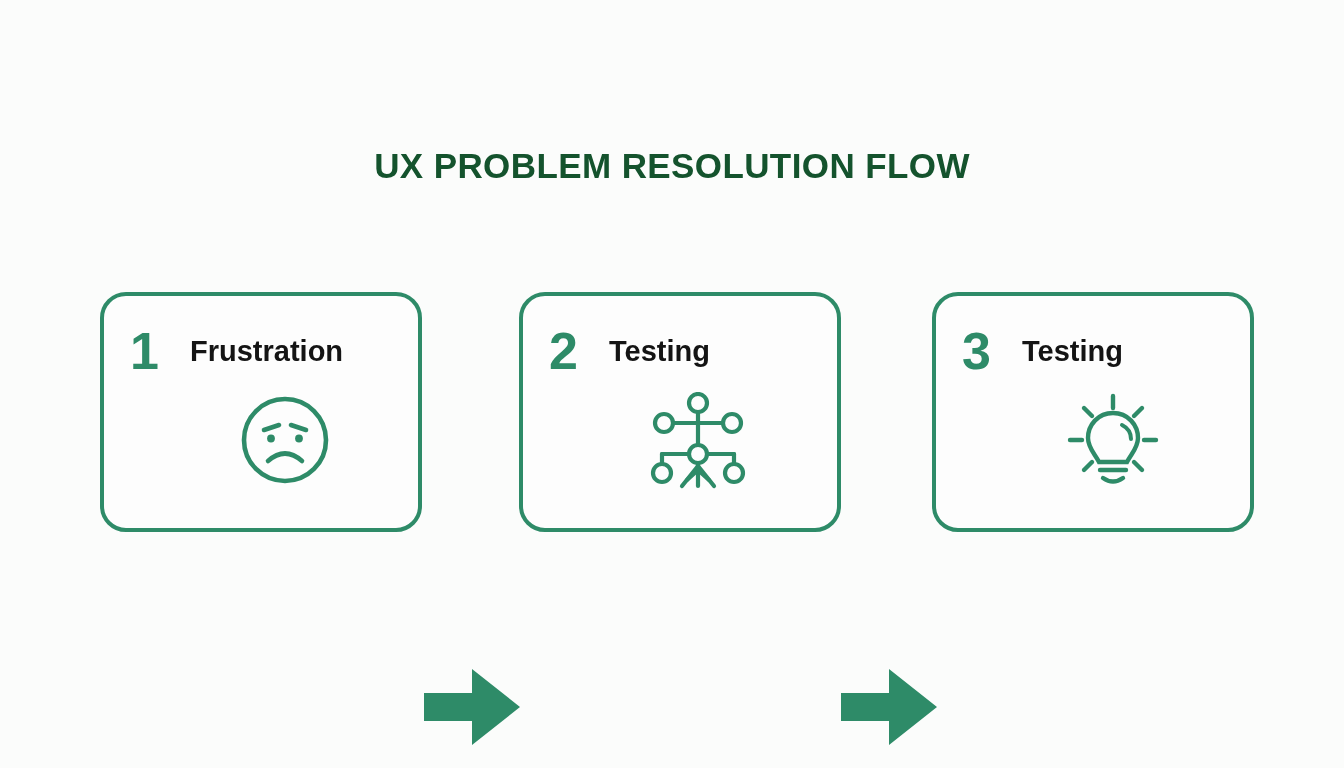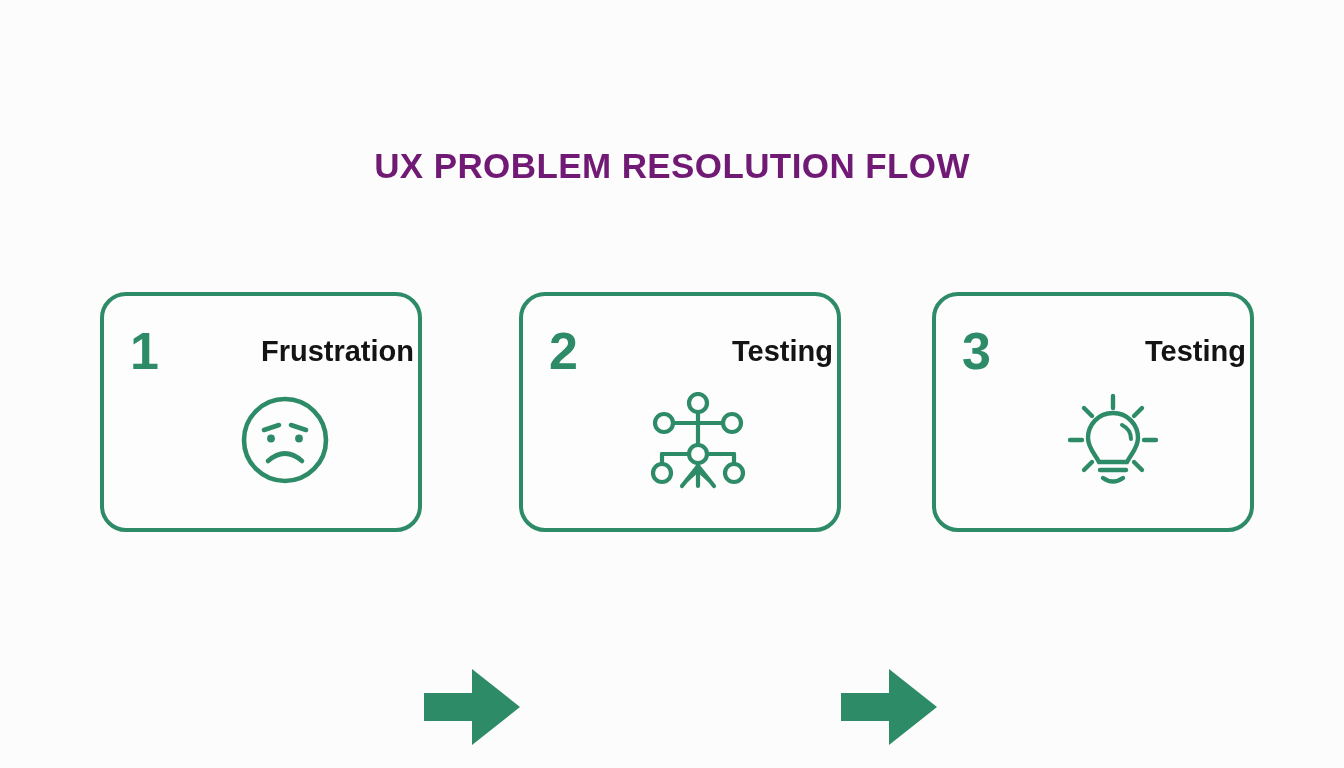--- a/index.html
+++ b/index.html
@@ -22,21 +22,21 @@
   
   .title {
     position: absolute;
     top: 146px;
     left: 0;
     width: 1344px;
     text-align: center;
     font-size: 35px;
     font-weight: bold;
     letter-spacing: 0.4px;
-    color: #701a75;
+    color: #14532d;
     font-family: "Liberation Sans", sans-serif;
   }
 
   
   .flow {
     position: absolute;
     top: 292px;
     left: 0;
     width: 1344px;
     height: 244px;
@@ -71,21 +71,21 @@
     font-weight: bold;
     color: #2e8b68;
     line-height: 58px;
     font-family: "Liberation Sans", sans-serif;
   }
   .card-label {
     position: absolute;
     left: 86px;
     top: 0;
     width: 224px;
-    text-align: right;
+    text-align: left;
     font-size: 29px;
     font-weight: bold;
     color: #141414;
     line-height: 58px;
     font-family: "Liberation Sans", sans-serif;
   }
 
   .card-icon {
     position: absolute;
     left: 0;

